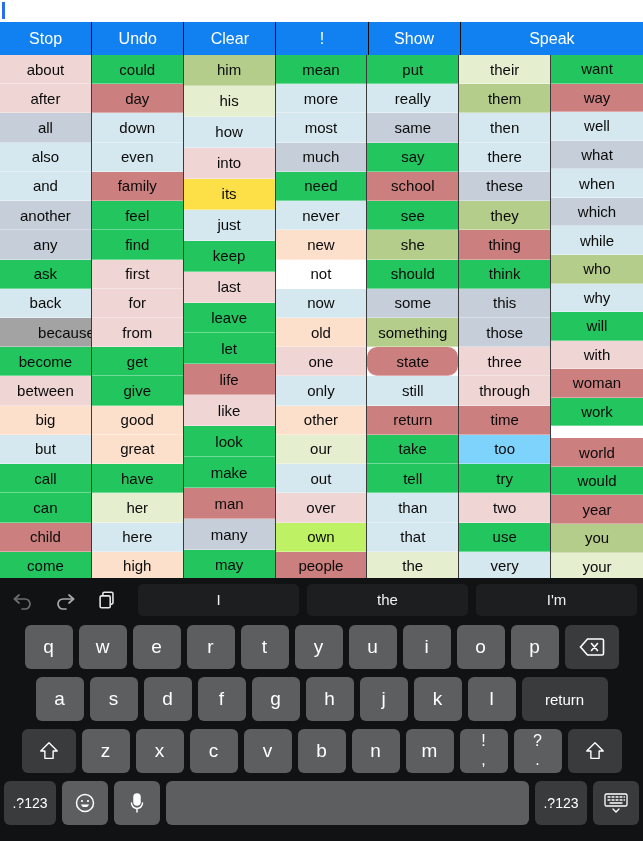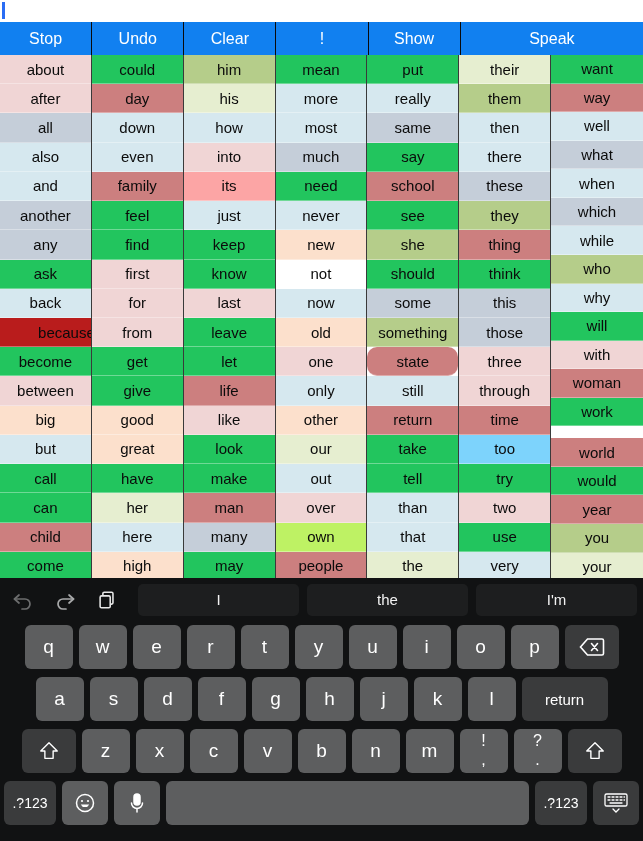--- a/index.html
+++ b/index.html
@@ -117,21 +117,21 @@
       <div class="col">
         <div class="cell" style="background: rgb(240, 213, 213);">about</div>
         <div class="cell" style="background: rgb(240, 213, 213);">after</div>
         <div class="cell" style="background: rgb(197, 206, 217);">all</div>
         <div class="cell" style="background: rgb(214, 232, 239);">also</div>
         <div class="cell" style="background: rgb(214, 232, 239);">and</div>
         <div class="cell" style="background: rgb(197, 206, 217);">another</div>
         <div class="cell" style="background: rgb(197, 206, 217);">any</div>
         <div class="cell" style="background: rgb(34, 197, 94);">ask</div>
         <div class="cell" style="background: rgb(214, 232, 239);">back</div>
-        <div class="cell" style="background: #b91c1c; padding-left: 42px;">because</div>
+        <div class="cell" style="background: #a3a3a3; padding-left: 42px;">because</div>
         <div class="cell" style="background: rgb(34, 197, 94);">become</div>
         <div class="cell" style="background: rgb(240, 213, 213);">between</div>
         <div class="cell" style="background: rgb(252, 224, 204);">big</div>
         <div class="cell" style="background: rgb(214, 232, 239);">but</div>
         <div class="cell" style="background: rgb(34, 197, 94);">call</div>
         <div class="cell" style="background: rgb(34, 197, 94);">can</div>
         <div class="cell" style="background: rgb(204, 127, 127);">child</div>
         <div class="cell" style="background: rgb(34, 197, 94);">come</div>
       </div>
       <div class="col">
@@ -152,24 +152,23 @@
         <div class="cell" style="background: rgb(34, 197, 94);">have</div>
         <div class="cell" style="background: rgb(230, 238, 208);">her</div>
         <div class="cell" style="background: rgb(214, 232, 239);">here</div>
         <div class="cell" style="background: rgb(252, 224, 204);">high</div>
       </div>
       <div class="col">
         <div class="cell" style="background: rgb(181, 205, 138);">him</div>
         <div class="cell" style="background: rgb(230, 238, 208);">his</div>
         <div class="cell" style="background: rgb(214, 232, 239);">how</div>
         <div class="cell" style="background: rgb(240, 213, 213);">into</div>
-        <div class="cell" style="background: #fca5a5;">its</div>
+        <div class="cell" style="background: #fde047;">its</div>
         <div class="cell" style="background: rgb(214, 232, 239);">just</div>
         <div class="cell" style="background: rgb(34, 197, 94);">keep</div>
-        <div class="cell" style="background: rgb(34, 197, 94);">know</div>
         <div class="cell" style="background: rgb(240, 213, 213);">last</div>
         <div class="cell" style="background: rgb(34, 197, 94);">leave</div>
         <div class="cell" style="background: rgb(34, 197, 94);">let</div>
         <div class="cell" style="background: rgb(204, 127, 127);">life</div>
         <div class="cell" style="background: rgb(240, 213, 213);">like</div>
         <div class="cell" style="background: rgb(34, 197, 94);">look</div>
         <div class="cell" style="background: rgb(34, 197, 94);">make</div>
         <div class="cell" style="background: rgb(204, 127, 127);">man</div>
         <div class="cell" style="background: rgb(197, 206, 217);">many</div>
         <div class="cell" style="background: rgb(34, 197, 94);">may</div>

